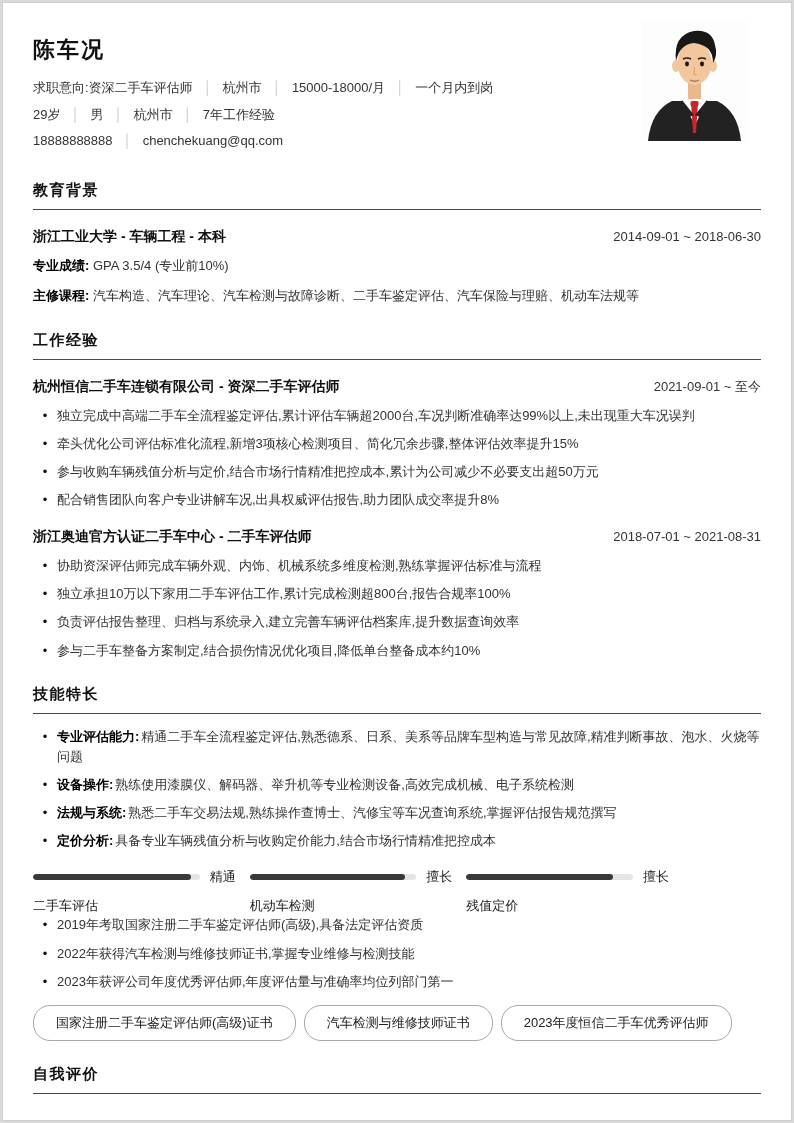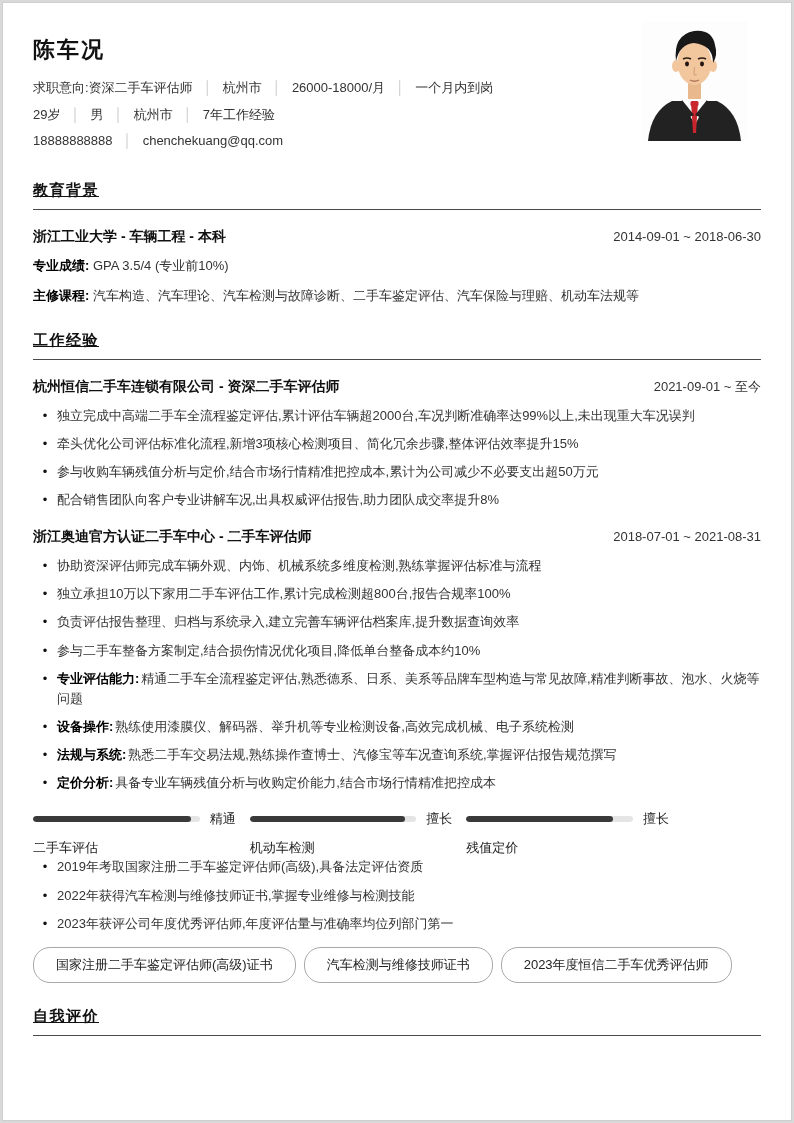--- a/index.html
+++ b/index.html
@@ -30,21 +30,21 @@
   .info-line{margin:9px 0;color:#333;white-space:nowrap;}
   .sep{color:#c9c9c9;margin:0 11px;font-weight:normal;}
   .photo{
     width:105px;height:120px;margin-left:auto;margin-right:14px;margin-top:2px;
     overflow:hidden;background:#fdfdfd;
   }
   
   .sec-title{
     font-size:15px;font-weight:bold;color:#111;letter-spacing:1.5px;
     border-bottom:1px solid #4a4a4a;
-    padding-bottom:9px;margin:24px 0 13px;text-decoration:underline;
+    padding-bottom:9px;margin:24px 0 13px;
   }
   .entry-head{
     display:flex;justify-content:space-between;align-items:baseline;
     margin:18px 0 10px;
   }
   .entry-title{font-size:14px;font-weight:bold;color:#111;}
   .entry-date{font-size:13px;color:#333;}
   .edu-line{margin-bottom:9px;line-height:1.6;}
   b{color:#000000;}
   .bullet{display:flex;margin-bottom:8px;line-height:1.55;}
@@ -69,21 +69,21 @@
 </head>
 <body>
 
 <div class="page">
 
   <div class="header">
     <div class="header-main">
       <div class="name">陈车况</div>
 
       <div class="info-line">
-        <span>求职意向:资深二手车评估师</span><span class="sep">│</span><span>杭州市</span><span class="sep">│</span><span>26000-18000/月</span><span class="sep">│</span><span>一个月内到岗</span>
+        <span>求职意向:资深二手车评估师</span><span class="sep">│</span><span>杭州市</span><span class="sep">│</span><span>15000-18000/月</span><span class="sep">│</span><span>一个月内到岗</span>
       </div>
 
       <div class="info-line">
         <span>29岁</span><span class="sep">│</span><span>男</span><span class="sep">│</span><span>杭州市</span><span class="sep">│</span><span>7年工作经验</span>
       </div>
 
       <div class="info-line">
         <span>18888888888</span><span class="sep">│</span><span>chenchekuang@qq.com</span>
       </div>
     </div>
@@ -185,20 +185,21 @@
           <span class="bullet-text">负责评估报告整理、归档与系统录入,建立完善车辆评估档案库,提升数据查询效率</span>
         </div>
       <div class="bullet">
           <span class="dot">•</span>
           <span class="bullet-text">参与二手车整备方案制定,结合损伤情况优化项目,降低单台整备成本约10%</span>
         </div>
     </div>
   </section>
 
   <section>
+    <h2 class="sec-title">技能特长</h2>
 
     <div class="bullet">
         <span class="dot">•</span>
         <span class="bullet-text"><b>专业评估能力:</b><span>精通二手车全流程鉴定评估,熟悉德系、日系、美系等品牌车型构造与常见故障,精准判断事故、泡水、火烧等问题</span></span>
       </div>
     <div class="bullet">
         <span class="dot">•</span>
         <span class="bullet-text"><b>设备操作:</b><span>熟练使用漆膜仪、解码器、举升机等专业检测设备,高效完成机械、电子系统检测</span></span>
       </div>
     <div class="bullet">

